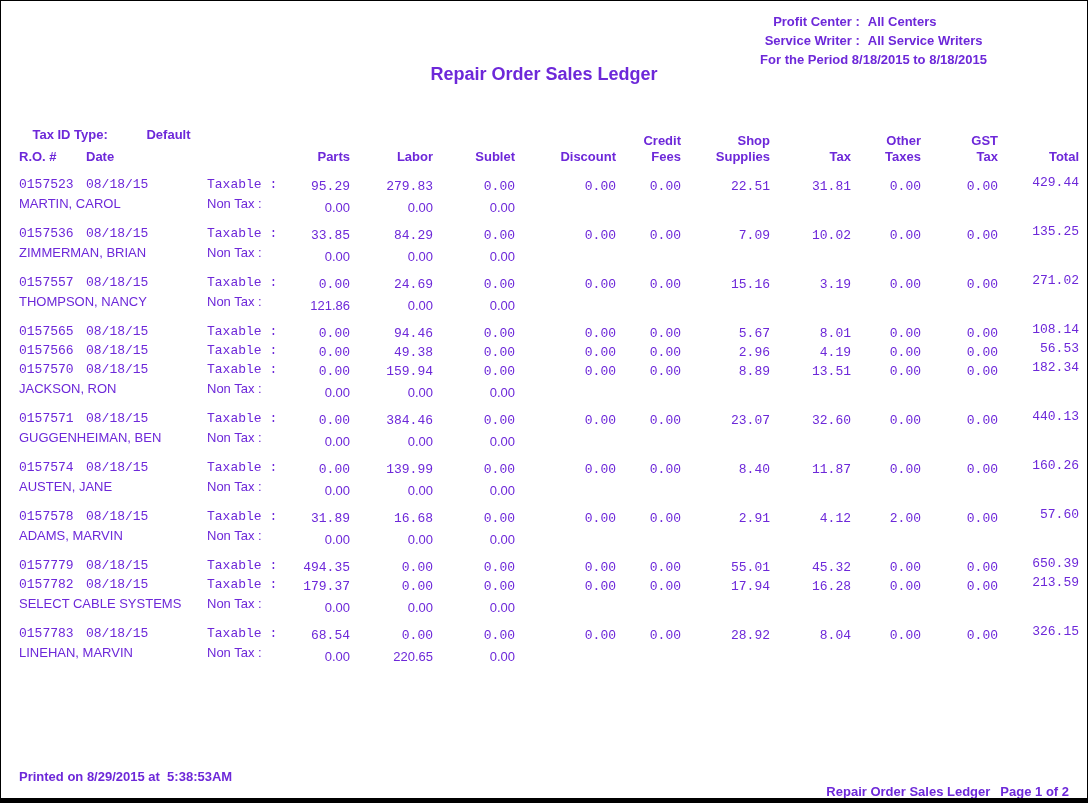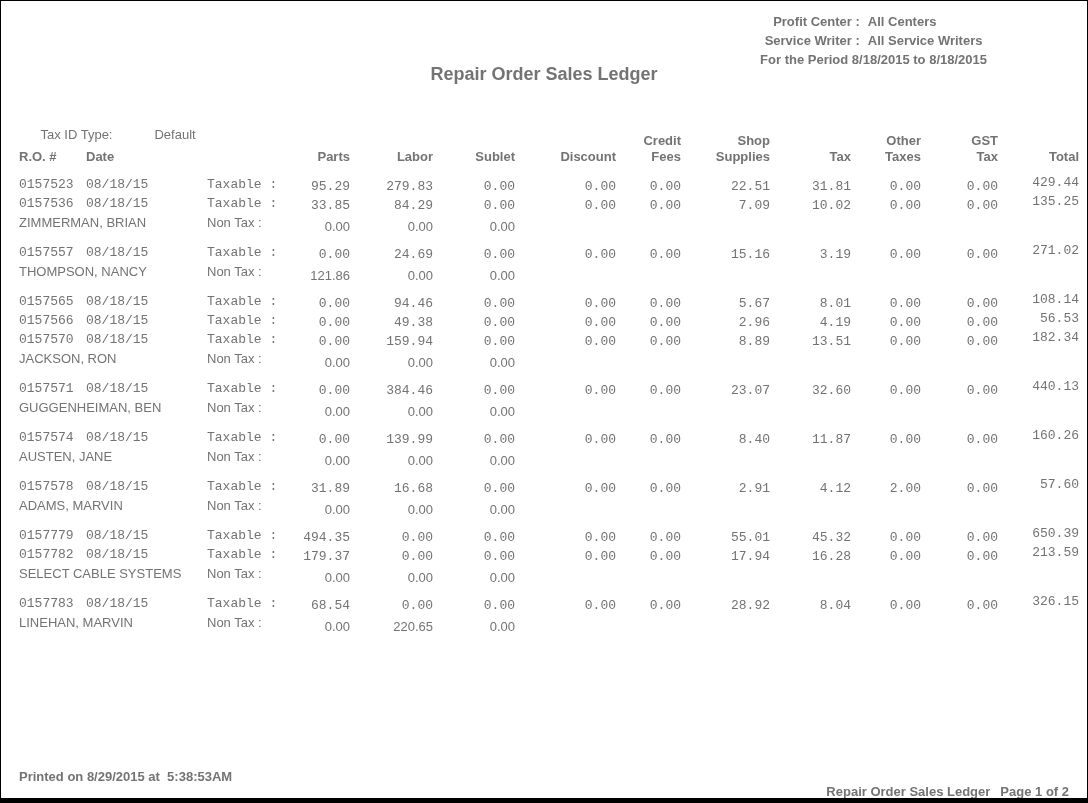--- a/index.html
+++ b/index.html
@@ -4,21 +4,21 @@
 <style>
   html, body { margin: 0; padding: 0; background: #d8d8d8; }
   .page {
     box-sizing: border-box;
     width: 1088px; height: 803px;
     background: #ffffff;
     border: 1px solid #000;
     border-bottom: 5px solid #000;
     position: relative;
     font-family: "Liberation Sans", sans-serif;
-    color: #737373;
+    color: #6d28d9;
     font-size: 13px;
     overflow: hidden;
   }
 
   
   .scope-header {
     position: absolute; top: 11px; right: 100px;
     display: grid;
     grid-template-columns: max-content max-content;
     column-gap: 8px;
@@ -33,22 +33,22 @@
   
   .report-title {
     position: absolute; top: 63px; left: 0; width: 100%;
     text-align: center;
     font-size: 18px; font-weight: bold;
     white-space: pre;
   }
 
   
   .taxid {
-    position: absolute; top: 111px; left: 25px;
-    font-weight: normal; white-space: pre;
+    position: absolute; top: 111px; left: 17px;
+    font-weight: bold; white-space: pre;
   }
   .taxid .taxid-label { display: inline-block; width: 114px; }
 
   
   table.ledger {
     position: absolute; top: 132px; left: 18px;
     width: 1060px;
     border-collapse: collapse;
     table-layout: fixed;
     font-size: 13px;
@@ -147,20 +147,28 @@
         <td class="ar"><span class="num">279.83</span></td>
         <td class="ar"><span class="num">0.00</span></td>
         <td class="ar"><span class="num">0.00</span></td>
         <td class="ar"><span class="num">0.00</span></td>
         <td class="ar"><span class="num">22.51</span></td>
         <td class="ar"><span class="num">31.81</span></td>
         <td class="ar"><span class="num">0.00</span></td>
         <td class="ar"><span class="num">0.00</span></td>
         <td class="ar"><span class="num-total">429.44</span></td>
       </tr>
+      <tr class="row-b">
+        <td class="al name-cell" colspan="2">MARTIN, CAROL</td>
+        <td class="al taxlabel-cell">Non Tax :</td>
+        <td class="ar"><span class="num-low">0.00</span></td>
+        <td class="ar"><span class="num-low">0.00</span></td>
+        <td class="ar"><span class="num-low">0.00</span></td>
+        <td colspan="7"></td>
+      </tr>
     </tbody>
 
     <tbody>
       <tr class="row-a">
         <td class="al ro-cell">0157536</td>
         <td class="al date-cell">08/18/15</td>
         <td class="al taxlabel-cell">Taxable :</td>
         <td class="ar"><span class="num">33.85</span></td>
         <td class="ar"><span class="num">84.29</span></td>
         <td class="ar"><span class="num">0.00</span></td>

